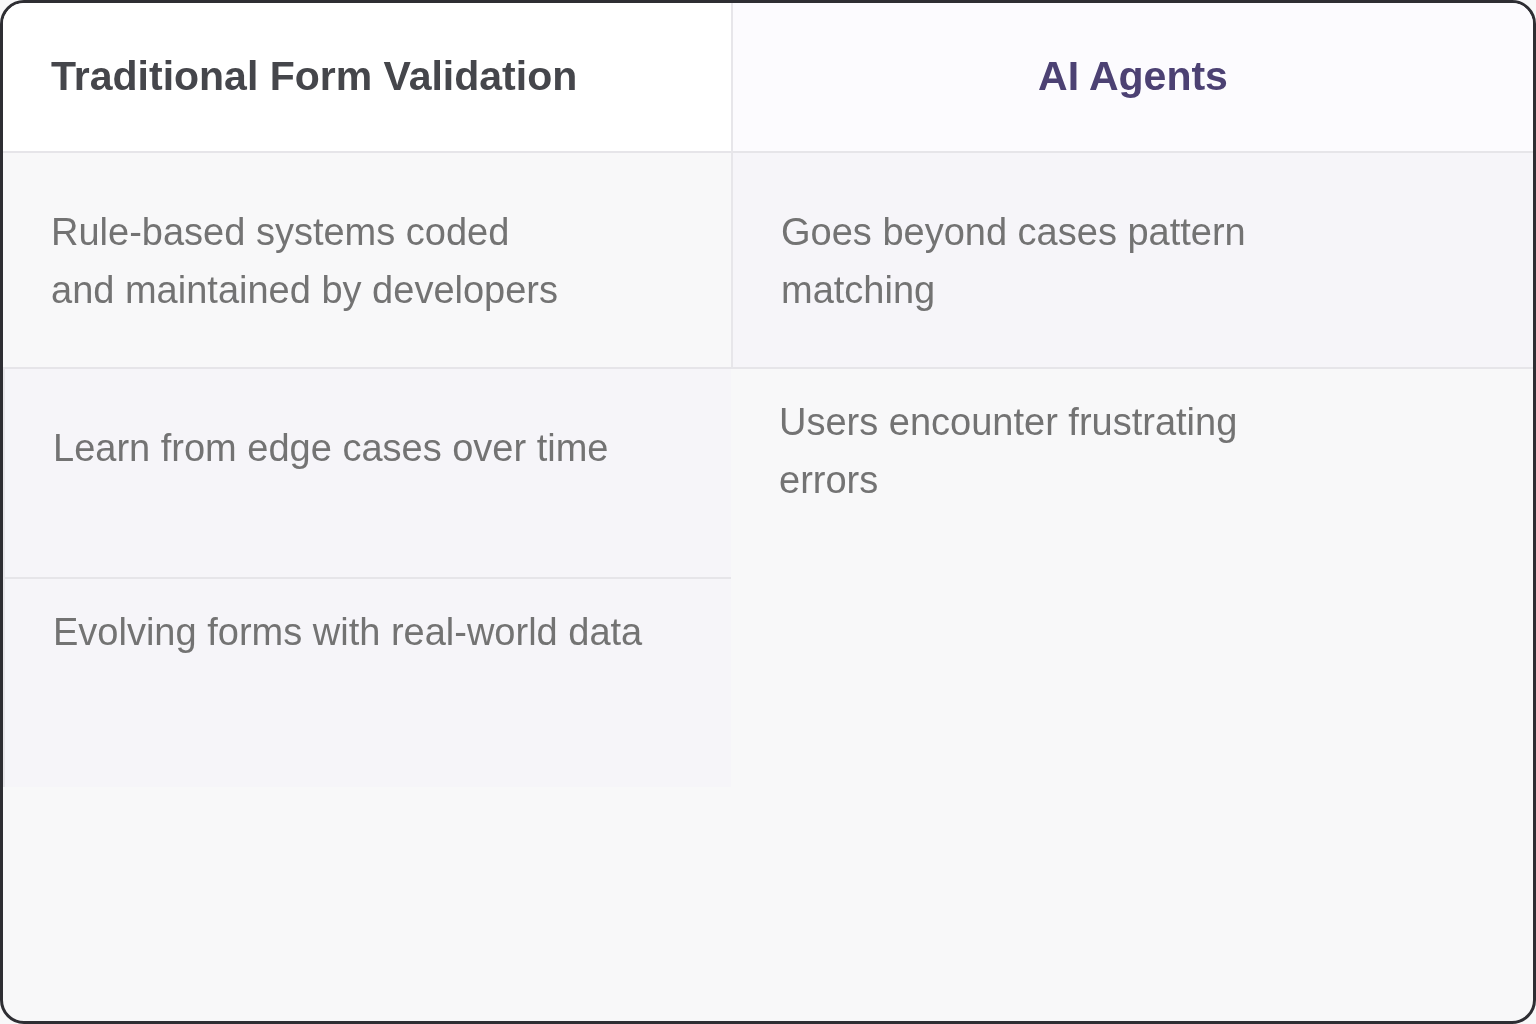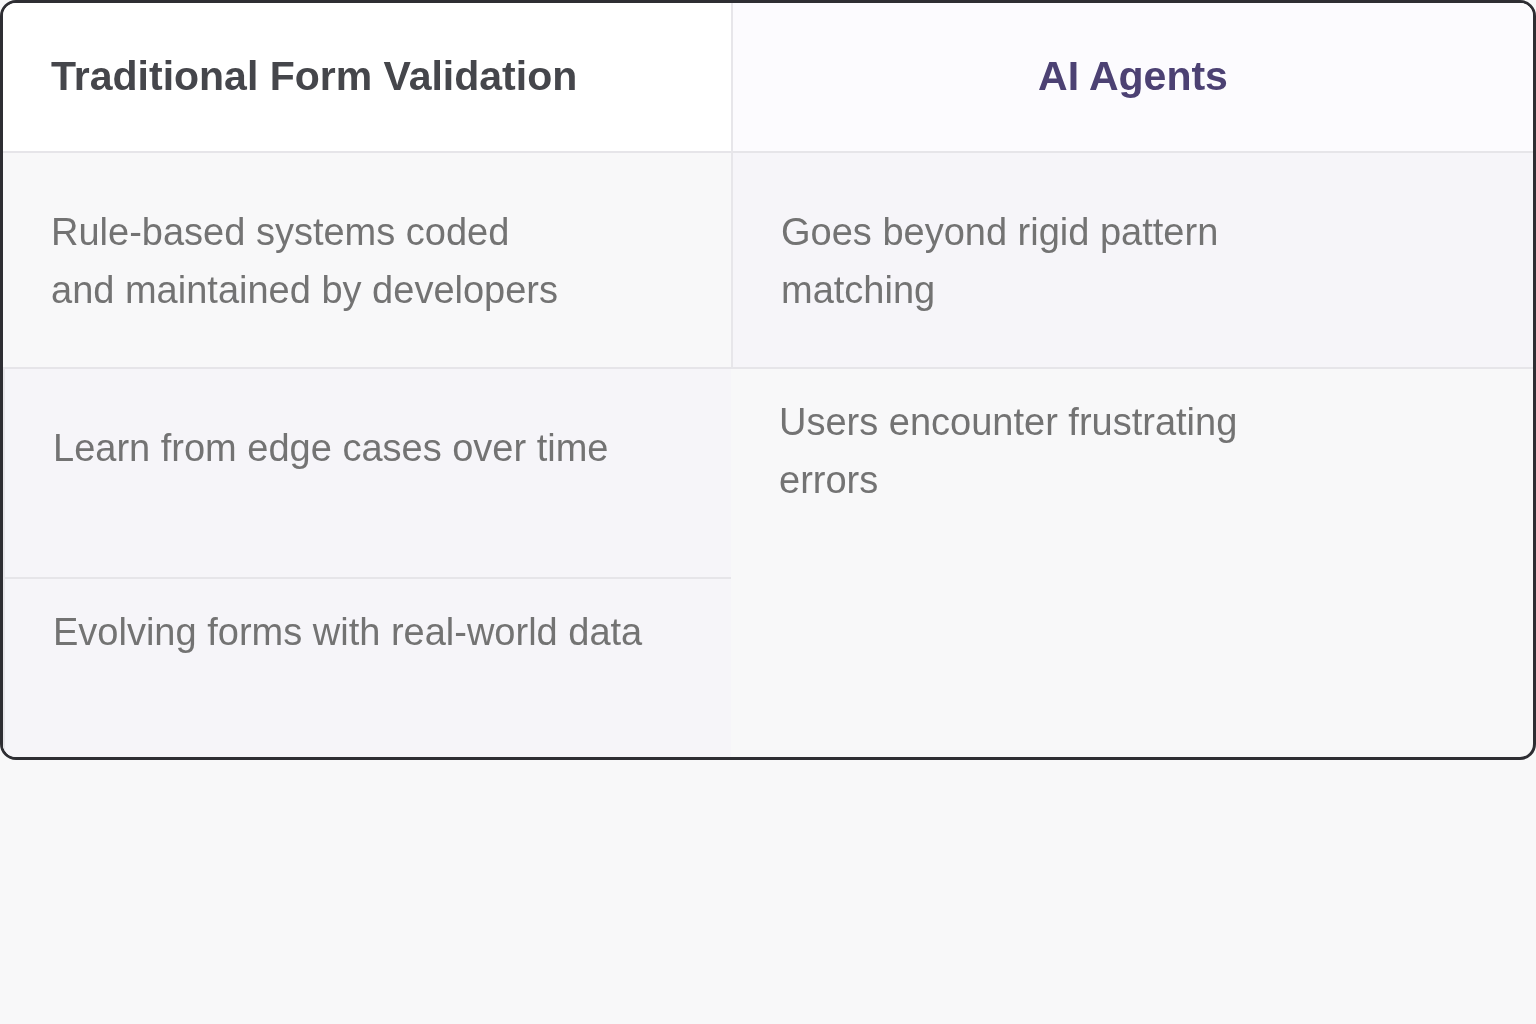--- a/index.html
+++ b/index.html
@@ -12,24 +12,24 @@
     position: relative;
     width: 1536px;
     height: 1024px;
     overflow: hidden;
     background: #f8f8f9;
   }
   .cmp-table {
     position: absolute;
     top: 0; left: 0;
     width: 1536px;
-    height: 760px;
+    height: 1024px;
     box-sizing: border-box;
     border: 3px solid #2e2e33;
-    border-radius: 16px;
+    border-radius: 24px;
     overflow: hidden;
     display: grid;
     grid-template-columns: 728px 1fr;
     grid-template-rows: 148px 216px 210px 210px 1fr;
     background: #f8f8f9;
   }
   .cell {
     box-sizing: border-box;
     font-size: 38px;
     line-height: 58px;
@@ -71,21 +71,21 @@
 
 <div class="stage">
   <div class="cmp-table">
 
     <div class="cell header-cell header-left">Traditional Form Validation</div>
     <div class="cell header-cell header-right col-right">AI Agents</div>
 
     <div class="cell data-cell col-left">Rule-based systems coded
 and maintained by developers</div>
 
-    <div class="cell data-cell col-right">Goes beyond rigid pattern
+    <div class="cell data-cell col-right">Goes beyond cases pattern
 matching</div>
 
     <div class="cell data-cell col-right">Learn from edge cases over time</div>
 
     <div class="cell data-cell col-left row4">Users encounter frustrating
 errors</div>
     <div class="cell data-cell col-right row4">Evolving forms with real-world data</div>
 
   </div>
 </div>

